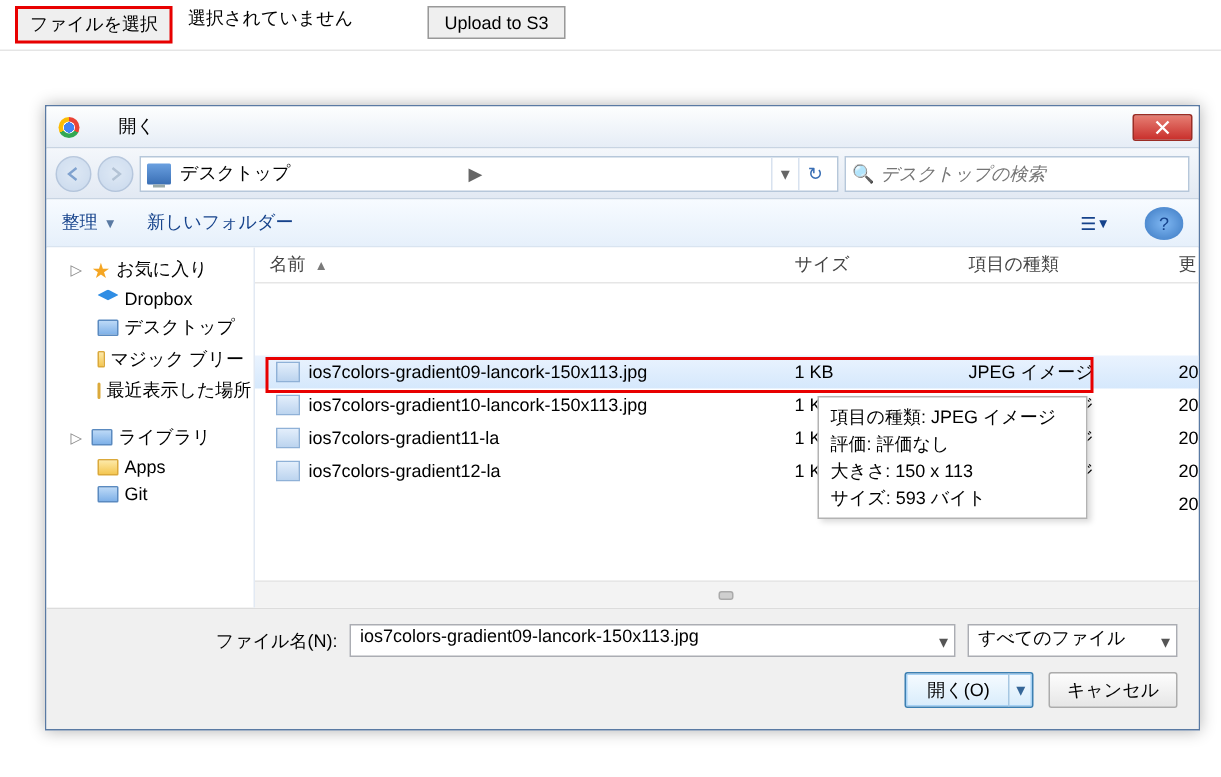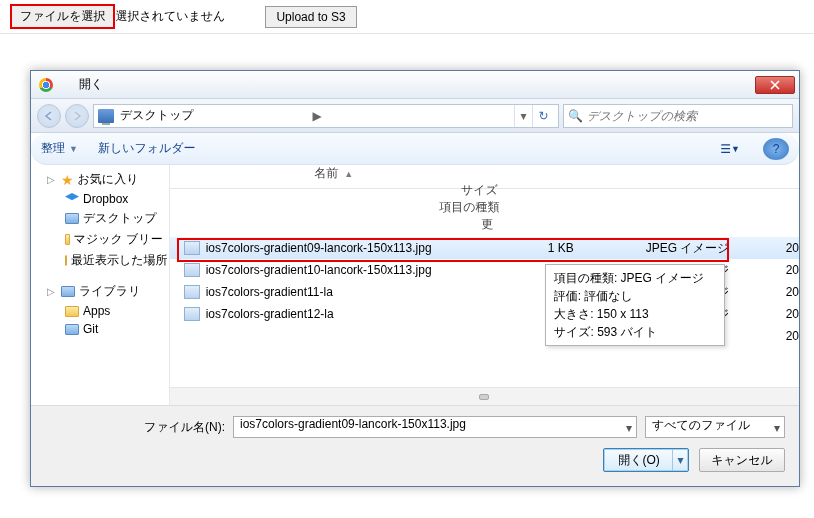--- a/index.html
+++ b/index.html
@@ -1,17 +1,17 @@
 <!DOCTYPE html>
 <html><head>
 <meta charset="utf-8">
 <style>
   * { box-sizing: border-box; margin: 0; padding: 0; font-family: "Meiryo UI", "MS PGothic", Tahoma, sans-serif; font-size: 12px; }
   body { background: #fff; width: 814px; height: 518px; position: relative; }
-  .top-bar { padding: 4px 10px; display: flex; align-items: center; border-bottom: 1px solid #e5e5e5; }
+  .top-bar { padding: 4px 10px; display: flex; align-items: flex-start; gap: 10px; border-bottom: 1px solid #e5e5e5; }
   .choose-file-btn { border: 2px solid #e80000; background: #efefef; padding: 2px 8px; font-size: 12px; cursor: pointer; }
   .no-file { font-size: 12px; }
   .upload-btn { margin-left: 40px; background: #efefef; border: 1px solid #999; padding: 3px 10px; cursor: pointer; }
   .dialog { position: absolute; left: 30px; top: 70px; width: 770px; background: #fff; border: 1px solid #5a7aa3; box-shadow: 0 0 10px rgba(0,0,0,0.3); }
   .titlebar { height: 28px; background: linear-gradient(#fdfefe, #e6edf6); display: flex; align-items: center; padding: 0 4px 0 8px; border-bottom: 1px solid #c8d4e2; }
   .chrome-icon { width: 14px; height: 14px; border-radius: 50%; background: conic-gradient(#ea4335 0 120deg, #34a853 120deg 240deg, #fbbc05 240deg 360deg); position: relative; margin-right: 6px; }
   .chrome-icon::after { content: ""; position: absolute; inset: 3px; border-radius: 50%; background: radial-gradient(#4285f4 60%, #fff 62%); }
   .titlebar-title { flex: 1; font-size: 12px; color: #000; padding-left: 20px; }
   .close-btn { width: 40px; height: 18px; background: linear-gradient(#e67e73, #c9302c); border: 1px solid #9a2d25; border-radius: 2px; color: #fff; display: flex; align-items: center; justify-content: center; cursor: pointer; }
   .close-btn svg { width: 10px; height: 10px; }
@@ -22,38 +22,38 @@
   .breadcrumb-box { flex: 1; height: 24px; background: #fff; border: 1px solid #b6c7da; display: flex; align-items: center; padding: 0 4px; }
   .breadcrumb-box .desktop-icon { width: 16px; height: 14px; background: linear-gradient(#6aa0e0,#3a6fb5); margin-right: 6px; border-radius: 1px; position: relative; }
   .breadcrumb-box .desktop-icon::after { content:""; position:absolute; bottom:-2px; left:4px; width:8px; height:2px; background:#9aa;}
   .breadcrumb-box .loc { font-size: 12px; flex:1; }
   .breadcrumb-box .tri { color: #666; margin: 0 6px; }
   .bc-split { width: 18px; display:flex; align-items:center; justify-content:center; color:#666; border-left:1px solid #d8e2ef; height:100%;}
   .bc-refresh { width: 22px; display:flex;align-items:center;justify-content:center;color:#3a6fb5;border-left:1px solid #d8e2ef;height:100%;}
   .search-box { width: 230px; height: 24px; background: #fff; border: 1px solid #b6c7da; display: flex; align-items: center; padding: 0 4px; }
   .search-box .mag { color: #999; margin-right: 4px; }
   .search-box input { border: none; outline: none; flex: 1; color: #888; font-style: italic; font-size: 12px; }
-  .toolbar { height: 32px; background: linear-gradient(#f7fbff,#e6f0fb); border-bottom: 1px solid #d9e4f0; display: flex; align-items: center; padding: 0 10px; gap: 20px; border-radius: 16px; }
+  .toolbar { height: 32px; background: linear-gradient(#f7fbff,#e6f0fb); border-bottom: 1px solid #d9e4f0; display: flex; align-items: center; padding: 0 10px; gap: 20px; }
   .toolbar .tool-link { color: #15428b; font-size: 12px; display:flex; align-items:center; gap:4px; cursor:pointer;}
   .toolbar .spacer { flex:1;}
   .toolbar .view-btn, .toolbar .help-btn { width:26px; height:22px; border:1px solid transparent; display:flex; align-items:center; justify-content:center; color:#15428b; cursor:pointer;}
   .help-btn { background: radial-gradient(#7fb7f2,#3f7cc4); border-radius:50%; width:18px; height:18px; color:#fff;}
   .body-area { display: flex; height: 240px; }
   .sidebar { width: 170px; border-right: 1px solid #e2e9f3; background:#fff; overflow:hidden; padding:4px 0;}
   .tree-item { display:flex; align-items:center; padding:2px 6px 2px 16px; gap:4px; font-size:12px; cursor:pointer; white-space:nowrap; overflow:hidden;}
   .tree-item.child { padding-left: 34px;}
   .tree-item .exp { width:10px; color:#888; font-size:10px;}
   .star-icon { color:#f5a623; font-size:14px;}
   .folder-icon { width:14px; height:11px; background: linear-gradient(#fde9a7,#f4c752); border:1px solid #dba93a; border-radius:1px;}
   .folder-icon.blue{ background: linear-gradient(#bcd9f7,#7fb1e8); border-color:#5a8ac0;}
   .dropbox-icon { width:14px; height:12px; background:#2f8de4; clip-path: polygon(50% 0,100% 30%,50% 60%,0 30%);}
   .list-area { flex:1; display:flex; flex-direction:column; background:#fff;}
-  .col-headers { height:24px; display:flex; align-items:center; border-bottom:1px solid #e6e6e6; font-size:12px; color:#444;flex-direction:column;}
+  .col-headers { height:24px; display:flex; align-items:center; border-bottom:1px solid #e6e6e6; font-size:12px; color:#444;}
   .col-name { width:360px; padding-left:10px; display:flex; align-items:center; gap:6px;}
-  .col-size { width:72px; text-align:center; padding-right:10px;}
+  .col-size { width:72px; text-align:left; padding-right:10px;}
   .col-type { width:140px; padding-left:6px;margin-left:38px;}
   .col-date { flex:1; padding-left:6px;}
   .col-sort { color:#7a7a7a; font-size:9px;}
   .file-list { flex:1; position:relative; overflow:hidden;}
   .file-row { height:22px; display:flex; align-items:center; font-size:12px;}
   .file-row .col-name{ padding-left:14px; display:flex; gap:6px; align-items:center; white-space:nowrap; overflow:hidden;}
   .file-row .col-name .imgicon { width:16px; height:14px; background:linear-gradient(#e3eefb,#bcd4ef); border:1px solid #8fb1d7;}
   .file-row.selected { background: linear-gradient(#eaf3fe,#d5e8fc);}
   .file-row.selected .col-name { }
   .sel-highlight { position:absolute; left:7px; top:49px; width:552px; height:24px; border:2px solid #e80000; pointer-events:none;}

